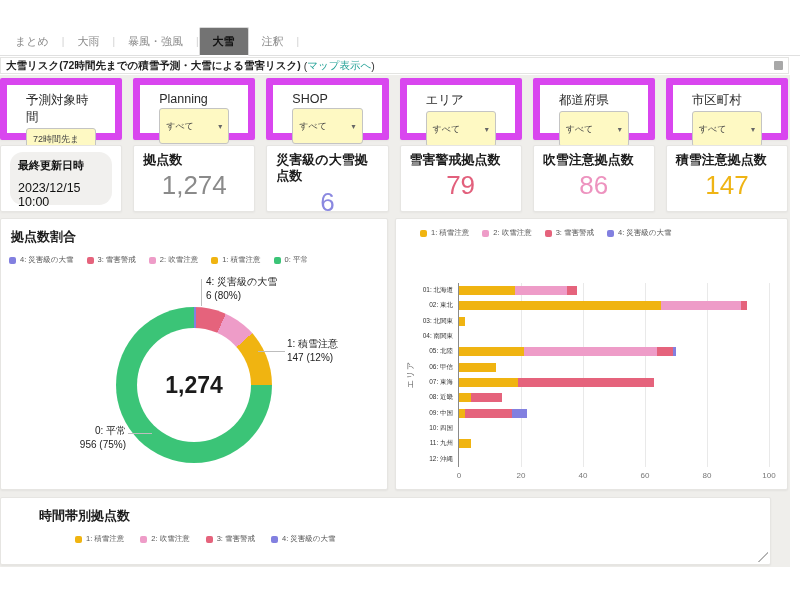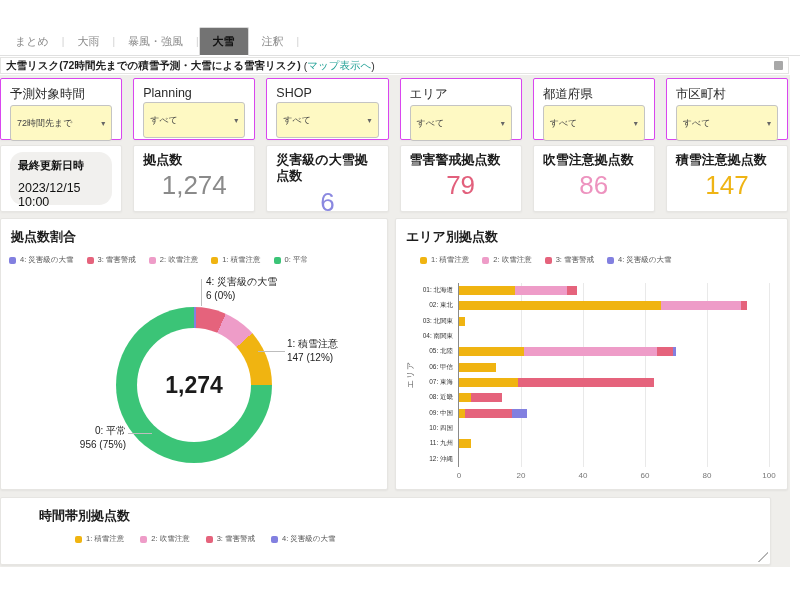--- a/index.html
+++ b/index.html
@@ -20,22 +20,22 @@
             padding:0 5px;box-sizing:border-box;}
   .titlebar .t{font-weight:bold;color:#222;white-space:nowrap;}
   .paren{color:#333;margin-left:3px;}
   .maplink{color:#22a196;text-decoration:none;cursor:pointer;}
   .menu-icon{margin-left:auto;width:9px;height:9px;background:#a8a8a8;border-radius:1px;}
 
   
   .dashboard{position:absolute;left:0;top:75px;width:790px;height:492px;background:#efeeeb;}
 
   .filter-row{position:absolute;left:0;top:3px;width:788px;display:flex;gap:11px;}
-  .filter-card{flex:1;background:#fff;border:1px solid #d946ef;border-radius:2px;height:62px;
-               box-sizing:border-box;padding:7px 9px;box-shadow:0 1px 2px rgba(0,0,0,.04);}
+  .filter-card{flex:1;background:#fff;border:7px solid #d946ef;border-radius:2px;height:62px;
+               box-sizing:border-box;padding:7px 19px;box-shadow:0 1px 2px rgba(0,0,0,.04);}
   .filter-label{font-size:12.5px;color:#2a2a2a;}
   .select{margin-top:2px;height:36px;border:1px solid #c4c4c4;border-radius:3px;background:#fef9c3;
           display:flex;align-items:center;justify-content:space-between;padding:0 6px;
           font-size:9px;color:#444;cursor:pointer;box-sizing:border-box;}
   .caret{font-size:8px;color:#666;}
 
   .kpi-row{position:absolute;left:0;top:70px;width:788px;display:flex;gap:11px;}
   .kpi-card{flex:1;background:#fff;border:1px solid #e6e5e2;border-radius:2px;height:67px;
             box-sizing:border-box;padding:6px 9px;box-shadow:0 1px 2px rgba(0,0,0,.04);}
   .kpi-label{font-size:13px;font-weight:600;color:#1c1c1c;line-height:1.25;}
@@ -208,38 +208,37 @@
           </div>
         </div>
       <div class="donut-area">
         <div class="donut" style="background: conic-gradient(rgb(130, 128, 224) 0deg, rgb(130, 128, 224) 1.7deg, rgb(229, 99, 124) 1.7deg, rgb(229, 99, 124) 24.02deg, rgb(238, 156, 200) 24.02deg, rgb(238, 156, 200) 48.32deg, rgb(240, 180, 17) 48.32deg, rgb(240, 180, 17) 89.86deg, rgb(59, 196, 119) 89.86deg, rgb(59, 196, 119) 360deg);">
           <div class="hole">
             <span class="center-total">1,274</span>
           </div>
         </div>
         <div class="callout" style="left:205px;top:4px">
           <span class="c1">4: 災害級の大雪</span>
-          <span class="c2">6 (0%)</span>
+          <span class="c2">6 (80%)</span>
         </div>
         <div class="callout" style="left:286px;top:66px">
           <span class="c1">1: 積雪注意</span>
           <span class="c2">147 (12%)</span>
         </div>
         <div class="callout" style="left:30px;top:153px;width:95px;text-align:right">
           <span class="c1">0: 平常</span>
           <span class="c2">956 (75%)</span>
         </div>
         <div class="leader" style="left:200px;top:8px;width:1px;height:27px"></div>
         <div class="leader" style="left:257px;top:80px;width:27px;height:1px"></div>
         <div class="leader" style="left:127px;top:162px;width:24px;height:1px"></div>
       </div>
     </div>
 
     <div class="card bar-card">
-      <div class="card-title">エリア別拠点数</div>
       <div class="legend" style="padding-left:24px">
           <div class="legend-item">
             <span class="legend-swatch" style="background: rgb(240, 180, 17);"></span>
             <span class="legend-label">1: 積雪注意</span>
           </div>
           <div class="legend-item">
             <span class="legend-swatch" style="background: rgb(238, 156, 200);"></span>
             <span class="legend-label">2: 吹雪注意</span>
           </div>
           <div class="legend-item">

